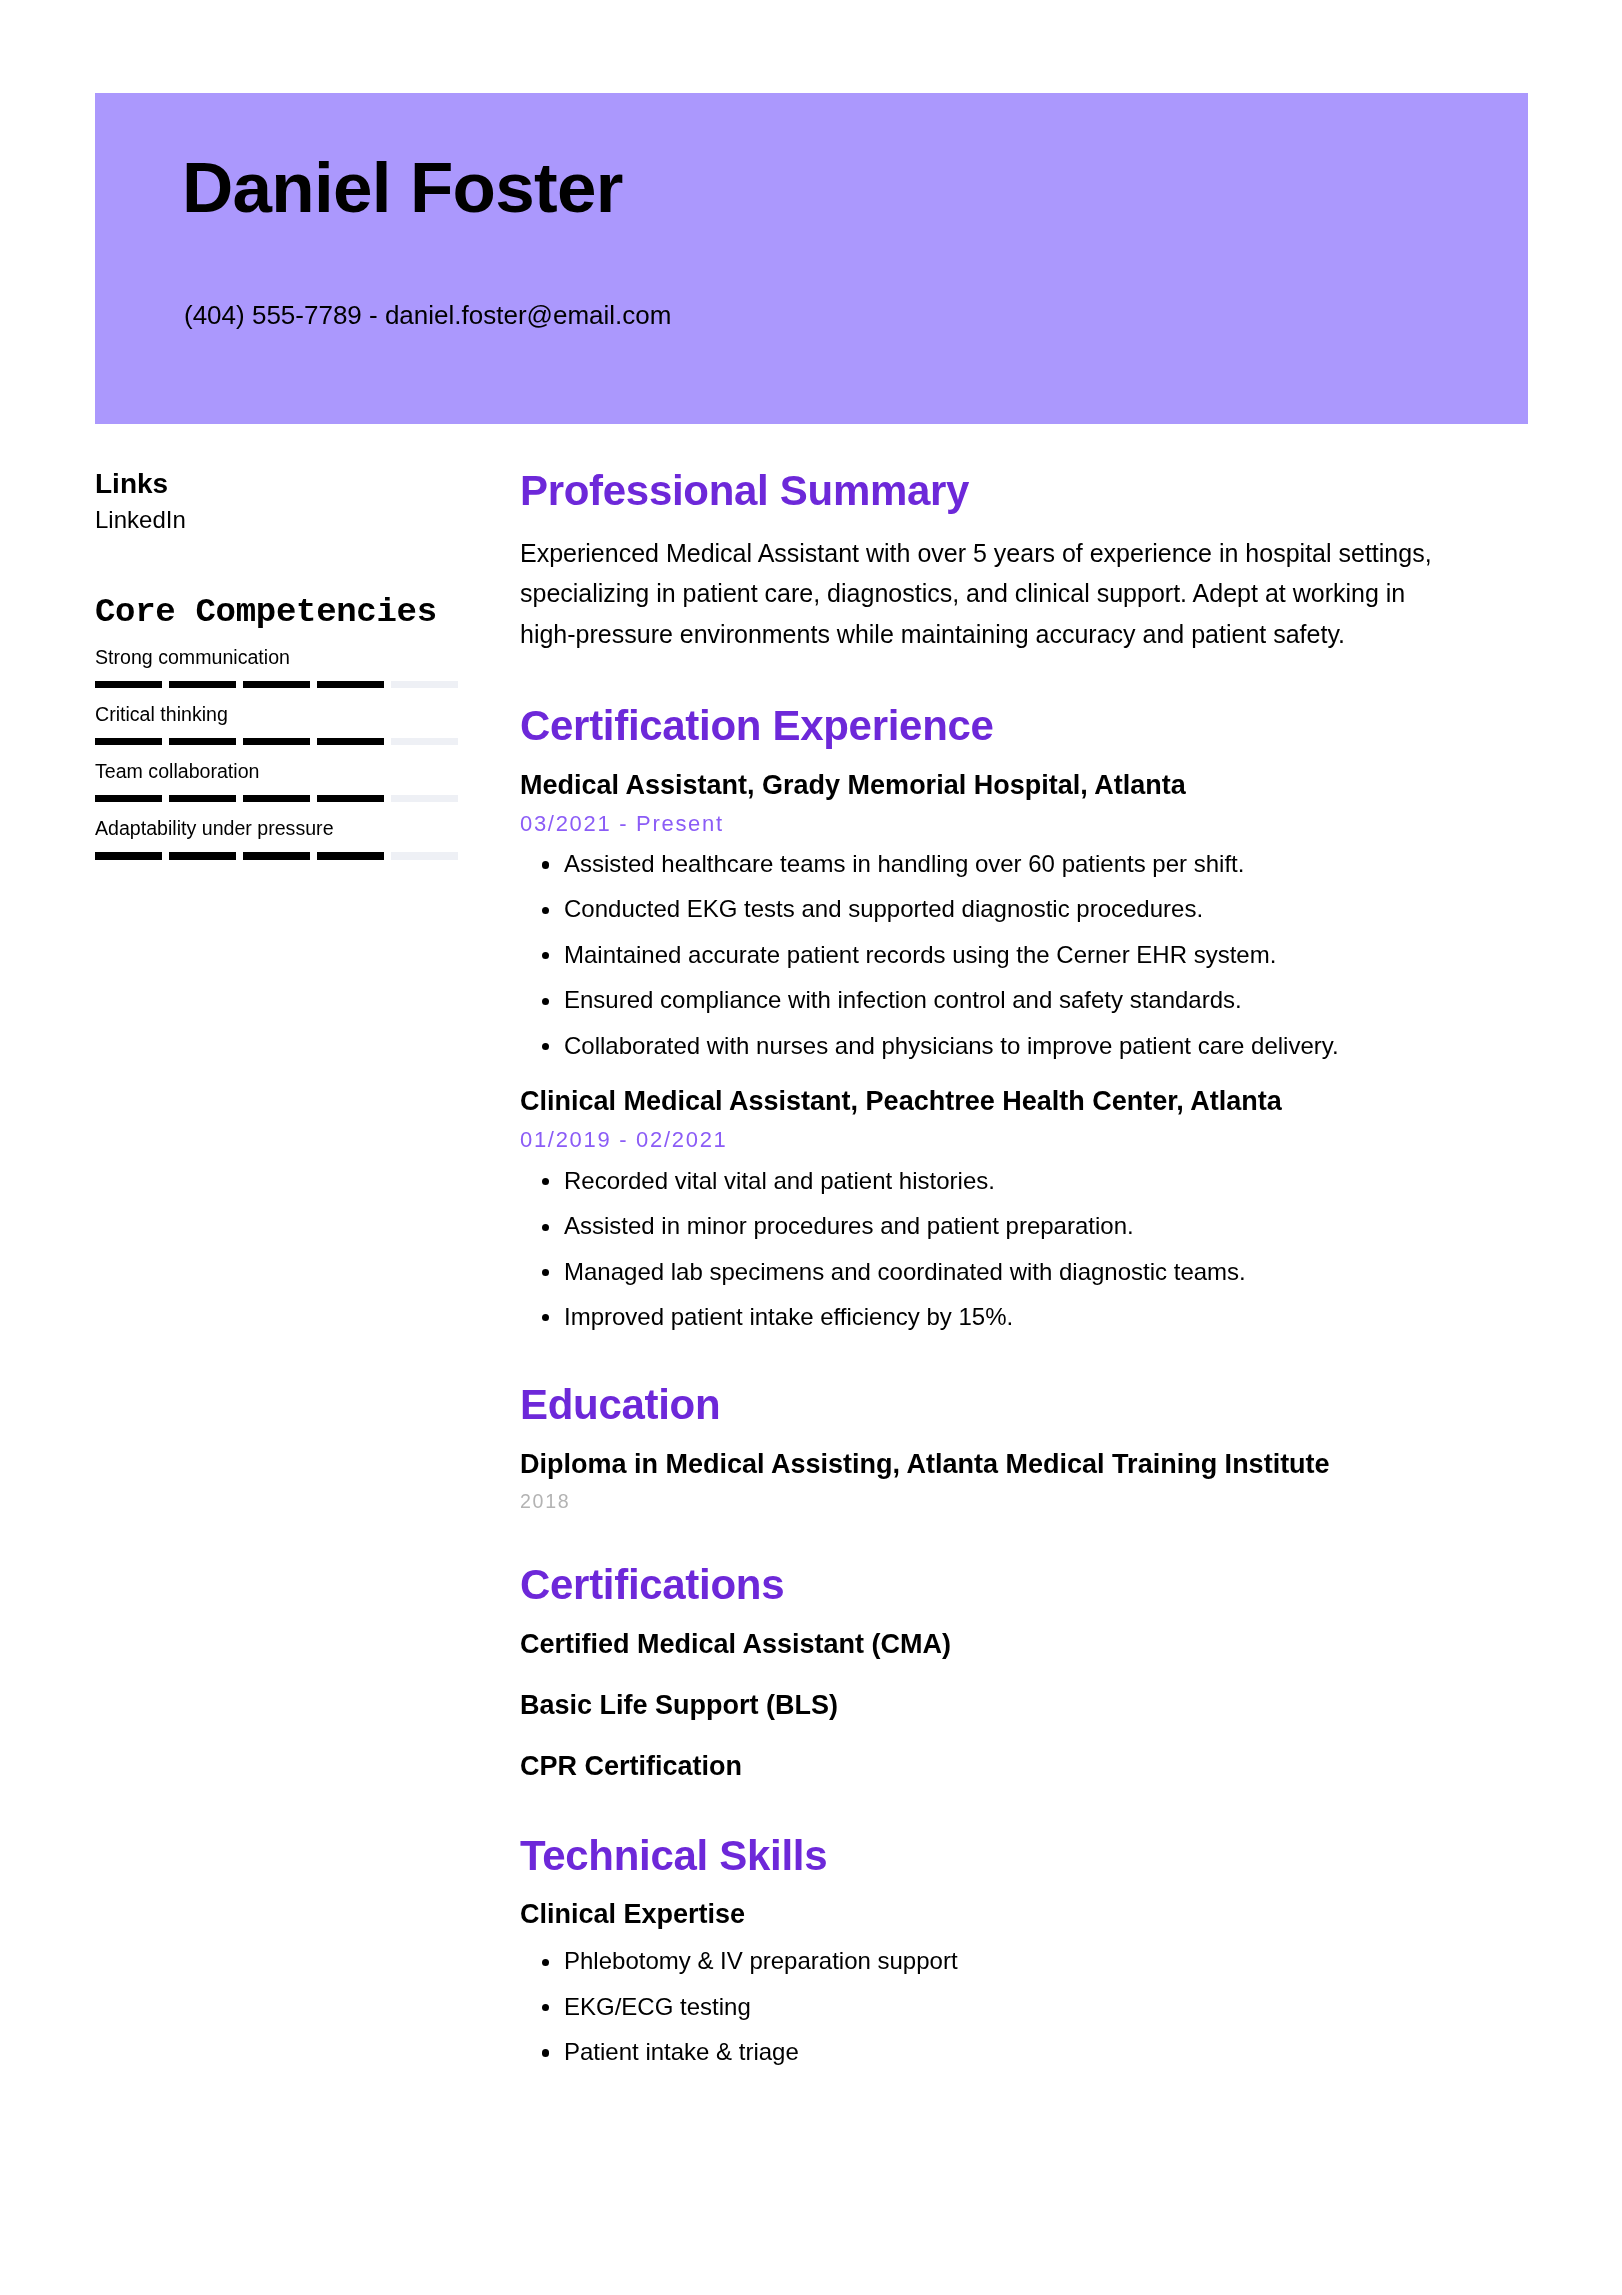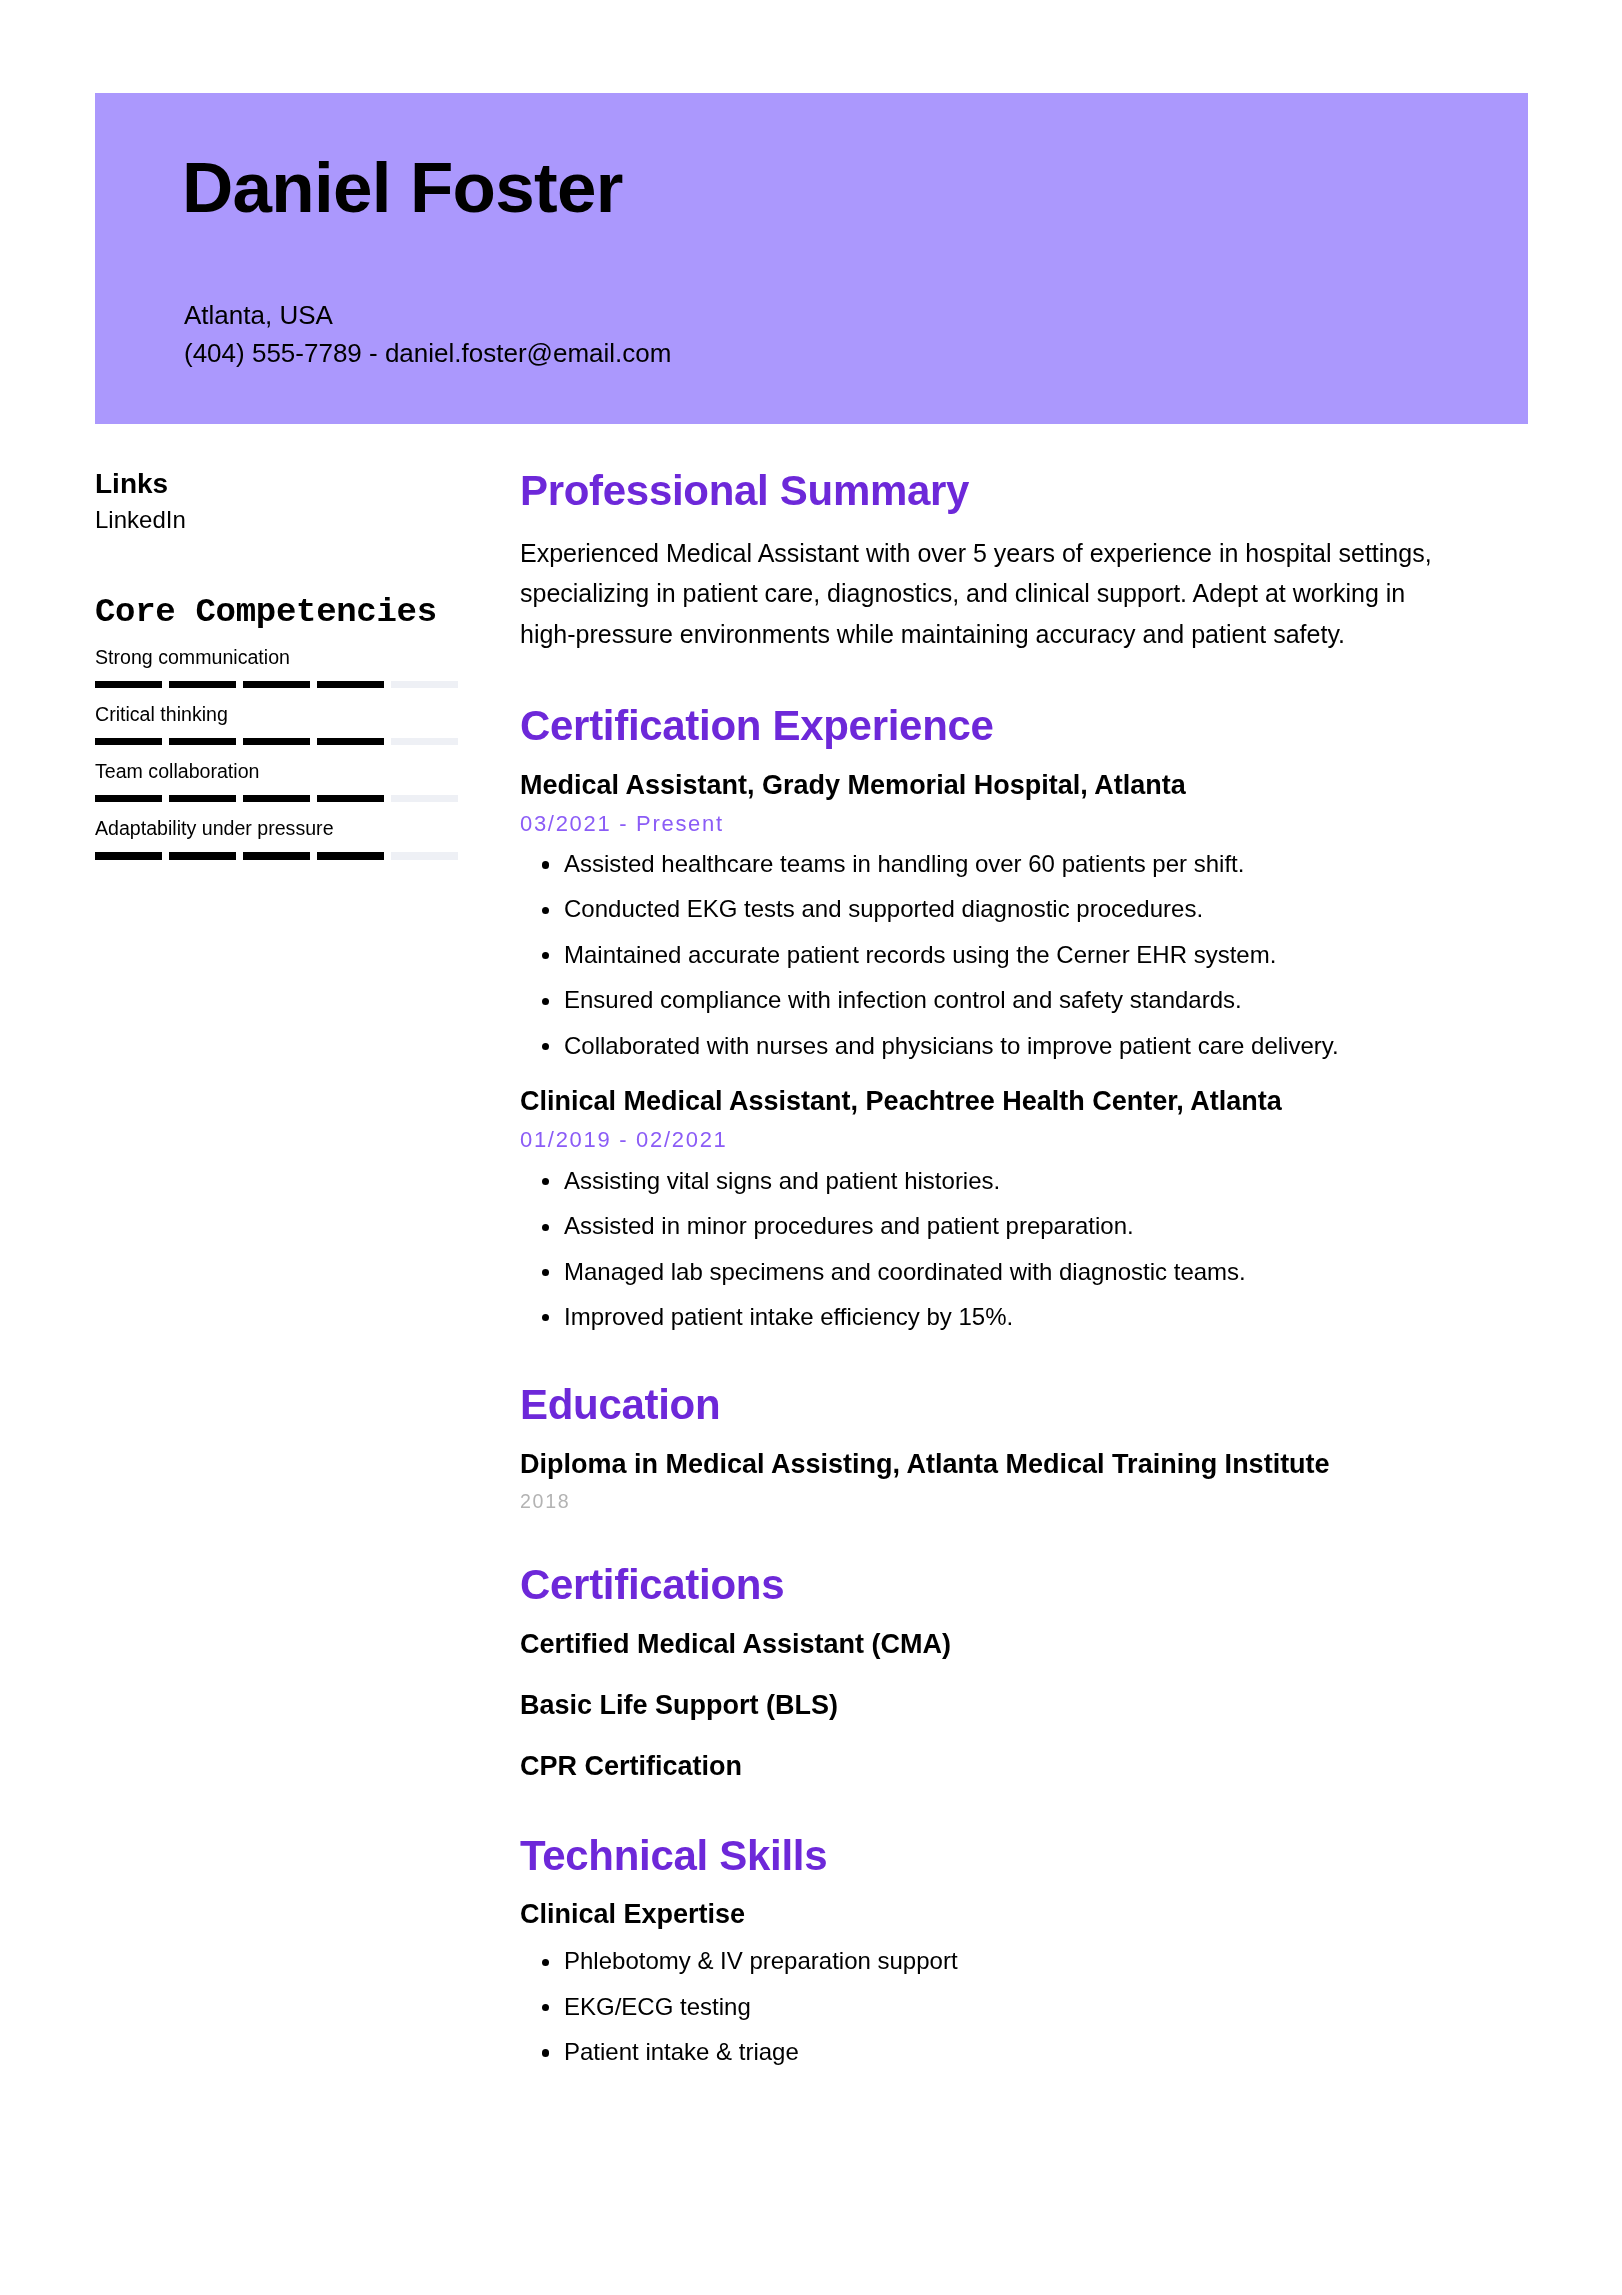--- a/index.html
+++ b/index.html
@@ -215,21 +215,20 @@
   }
 </style>
 </head>
 <body>
 
 <div class="page">
 
   <div class="header-banner">
     <div class="header-name">Daniel Foster</div>
     <div class="header-contact">
-      <div>Atlanta, USA</div>
       <div>(404) 555-7789 - daniel.foster@email.com</div>
     </div>
   </div>
 
   <div class="body-wrap">
 
     <aside class="sidebar">
 
       <div>
         <div class="side-small-heading">Links</div>
@@ -310,21 +309,21 @@
               <li>Maintained accurate patient records using the Cerner EHR system.</li>
               <li>Ensured compliance with infection control and safety standards.</li>
               <li>Collaborated with nurses and physicians to improve patient care delivery.</li>
             </ul>
         </div>
 
         <div class="job">
           <div class="job-title">Clinical Medical Assistant, Peachtree Health Center, Atlanta</div>
           <div class="job-dates">01/2019 - 02/2021</div>
           <ul class="bullets">
-              <li>Assisting vital signs and patient histories.</li>
+              <li>Recorded vital vital and patient histories.</li>
               <li>Assisted in minor procedures and patient preparation.</li>
               <li>Managed lab specimens and coordinated with diagnostic teams.</li>
               <li>Improved patient intake efficiency by 15%.</li>
             </ul>
         </div>
       </section>
 
       <section class="sec-block">
         <h2 class="sec-heading">Education</h2>
         <div>

